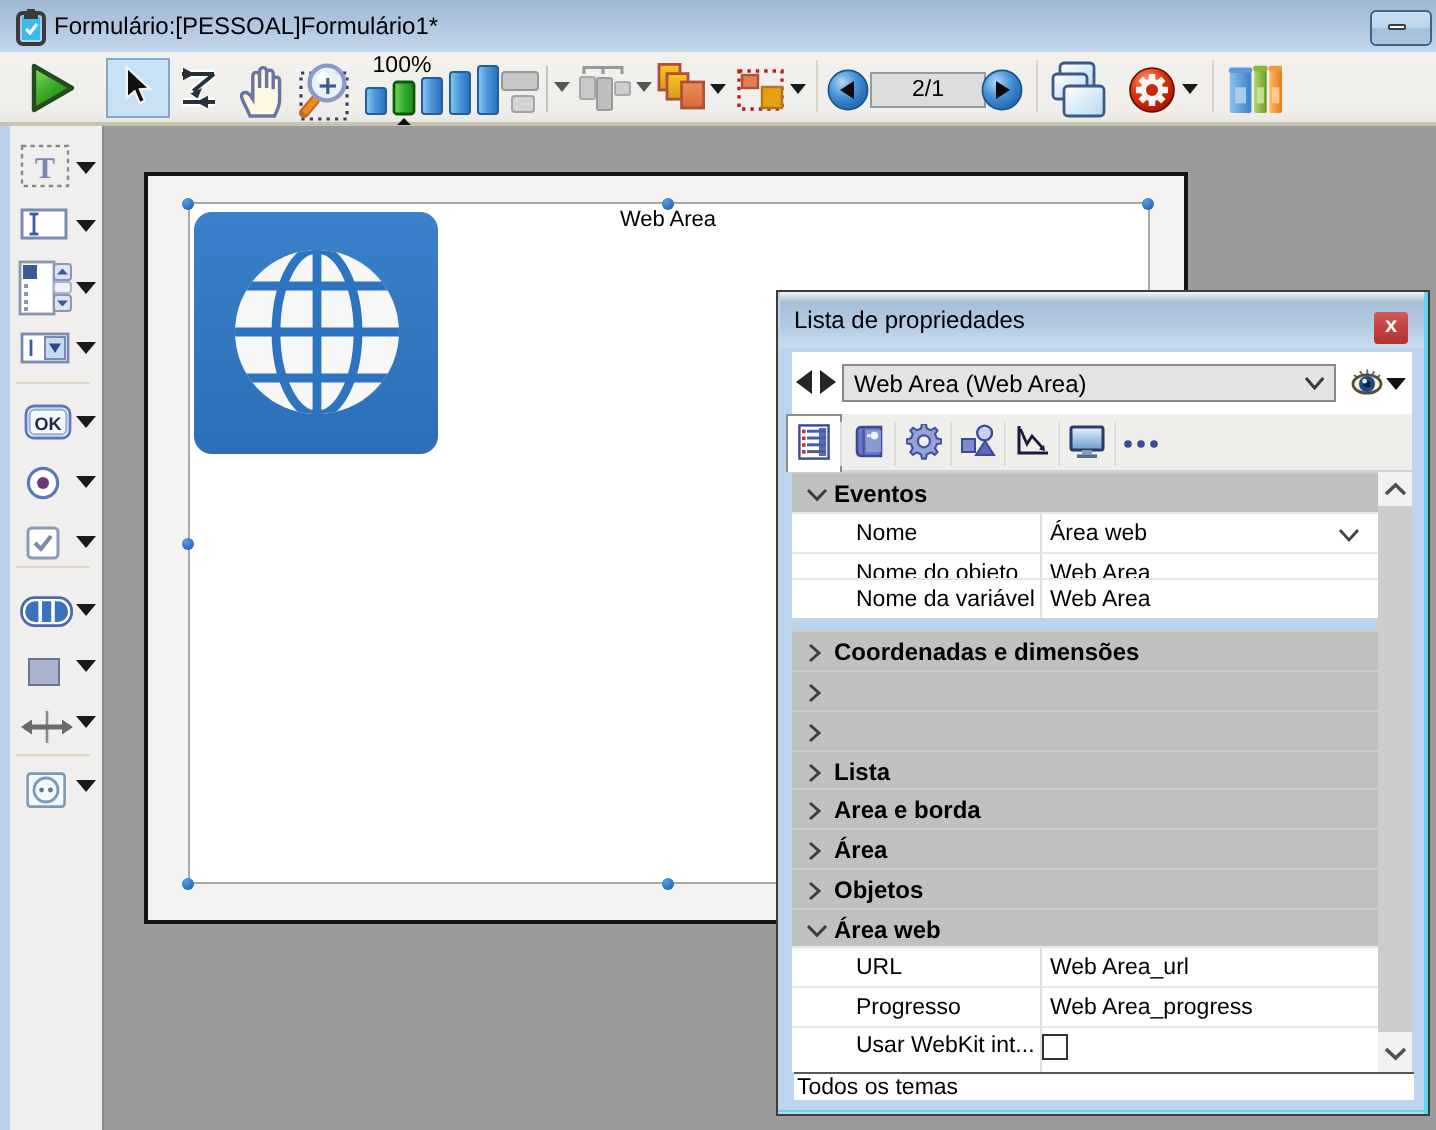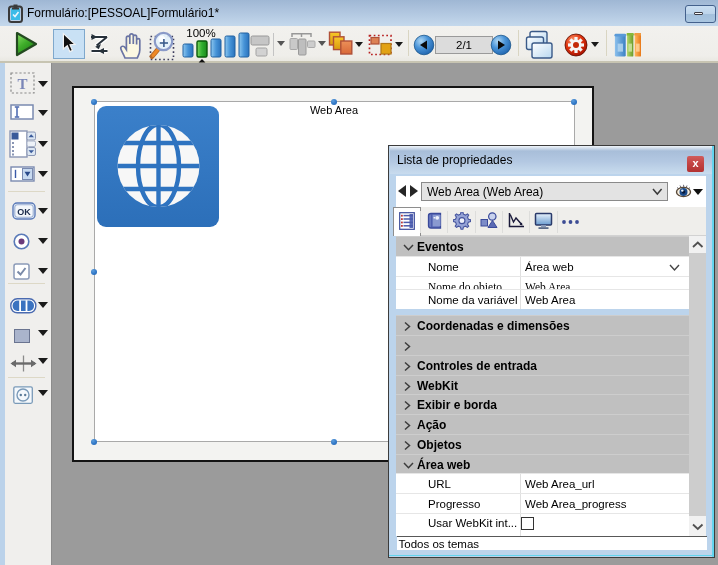--- a/index.html
+++ b/index.html
@@ -455,21 +455,21 @@
       <span class="hdrt">Eventos</span>
     </div>
   <div class="abs row" style="top:256px;height:20px;">
       <div class="vline"></div>
       <span class="rlab">Nome</span>
       <span class="rval">Área web</span>
       <svg class="abs" style="left:273px;top:7px" width="12" height="8">
         <polyline points="1,1 5.5,6 10,1" fill="none" stroke="#444" stroke-width="1.4"></polyline>
       </svg>
     </div>
-  <div class="abs row" style="top:276px;height:19.5px;font-family:Liberation Serif, serif;">
+  <div class="abs row" style="top:276px;height:19.5px;">
       <div class="vline"></div>
       <span class="rlab">Nome do objeto</span>
       <span class="rval">Web Area</span>
     </div>
   <div class="abs row" style="top:289px;height:19.5px;text-align:right;">
       <div class="vline"></div>
       <span class="rlab">Nome da variável</span>
       <span class="rval">Web Area</span>
     </div>
   <div class="abs hdr" style="top:315px;height:20px;padding-left:40px;">
@@ -480,39 +480,38 @@
     </div>
   <div class="abs hdr" style="top:335px;height:20px;">
       <svg class="chev" style="top:5px" width="10" height="11">
         <polyline points="2,1.5 6.5,5.5 2,9.5" fill="none" stroke="#3c3c3c" stroke-width="1.5"></polyline>
       </svg>
     </div>
   <div class="abs hdr" style="top:355px;height:19.5px;">
       <svg class="chev" style="top:5px" width="10" height="11">
         <polyline points="2,1.5 6.5,5.5 2,9.5" fill="none" stroke="#3c3c3c" stroke-width="1.5"></polyline>
       </svg>
-      <span class="hdrt">Controles de entrada</span>
     </div>
   <div class="abs hdr" style="top:374.5px;height:19.5px;">
       <svg class="chev" style="top:5px" width="10" height="11">
         <polyline points="2,1.5 6.5,5.5 2,9.5" fill="none" stroke="#3c3c3c" stroke-width="1.5"></polyline>
       </svg>
-      <span class="hdrt">WebKit</span>
+      <span class="hdrt">Lista</span>
     </div>
   <div class="abs hdr" style="top:394px;height:20px;">
       <svg class="chev" style="top:5px" width="10" height="11">
         <polyline points="2,1.5 6.5,5.5 2,9.5" fill="none" stroke="#3c3c3c" stroke-width="1.5"></polyline>
       </svg>
-      <span class="hdrt">Exibir e borda</span>
+      <span class="hdrt">Area e borda</span>
     </div>
   <div class="abs hdr" style="top:414px;height:20px;">
       <svg class="chev" style="top:5px" width="10" height="11">
         <polyline points="2,1.5 6.5,5.5 2,9.5" fill="none" stroke="#3c3c3c" stroke-width="1.5"></polyline>
       </svg>
-      <span class="hdrt">Ação</span>
+      <span class="hdrt">Área</span>
     </div>
   <div class="abs hdr" style="top:434px;height:19.5px;">
       <svg class="chev" style="top:5px" width="10" height="11">
         <polyline points="2,1.5 6.5,5.5 2,9.5" fill="none" stroke="#3c3c3c" stroke-width="1.5"></polyline>
       </svg>
       <span class="hdrt">Objetos</span>
     </div>
   <div class="abs hdr" style="top:453.5px;height:19.5px;">
       <svg class="chev" style="top:6px" width="11" height="9">
         <polyline points="1,2 5.5,6.7 10,2" fill="none" stroke="#3c3c3c" stroke-width="1.5"></polyline>

